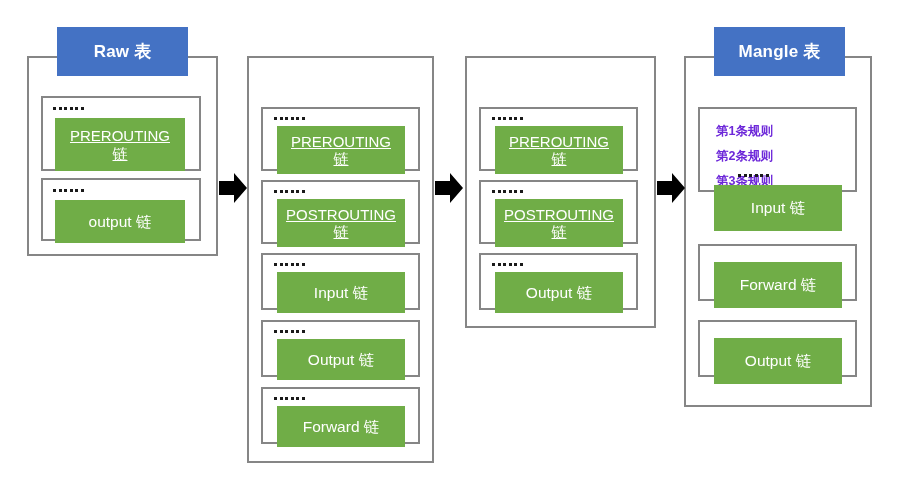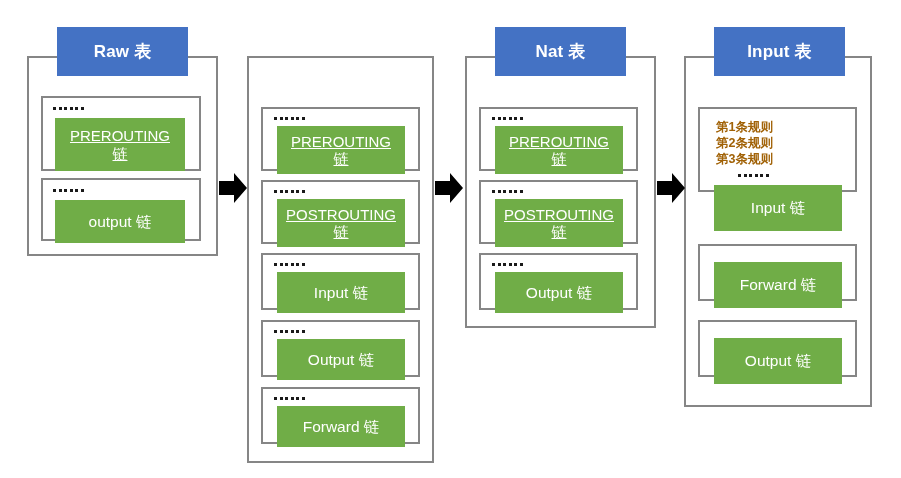--- a/index.html
+++ b/index.html
@@ -81,22 +81,22 @@
     height: 3px;
     background: #1a1a1a;
   }
 
   
   .rules {
     position: absolute;
     z-index: 3;
     font-size: 12.5px;
     font-weight: bold;
-    color: #a16207;
-    line-height: 16px;
+    color: #6d28d9;
+    line-height: 25px;
     white-space: pre-line;
   }
 
   
   .arrow {
     position: absolute;
     z-index: 7;
   }
 </style>
 </head>
@@ -216,23 +216,20 @@
   <div class="chain-box" style="left:277px; top:406px; width:128px; height:41px;">
     <span>Forward 链</span>
   </div>
 
   <svg class="arrow" style="left:434px; top:171px;" width="30" height="34" viewBox="0 0 30 34">
     <path d="M1,10 L16,10 L16,2 L29,17 L16,32 L16,24 L1,24 Z" fill="#000000"></path>
   </svg>
 
   <div class="group-frame" style="left:465px; top:56px; width:191px; height:272px;"></div>
 
-  <div class="table-header" style="left:495px; top:27px; width:131px; height:49px;">
-    <span>Nat 表</span>
-  </div>
 
   <div class="chain-card" style="left:479px; top:107px; width:159px; height:64px;"></div>
   <div class="dots" style="left:492px; top:117px;">
     <i></i>
       <i></i>
       <i></i>
       <i></i>
       <i></i>
       <i></i>
   </div>
@@ -272,21 +269,21 @@
     <span>Output 链</span>
   </div>
 
   <svg class="arrow" style="left:656px; top:171px;" width="30" height="34" viewBox="0 0 30 34">
     <path d="M1,10 L16,10 L16,2 L29,17 L16,32 L16,24 L1,24 Z" fill="#000000"></path>
   </svg>
 
   <div class="group-frame" style="left:684px; top:56px; width:188px; height:351px;"></div>
 
   <div class="table-header" style="left:714px; top:27px; width:131px; height:49px;">
-    <span>Input 表</span>
+    <span>Mangle 表</span>
   </div>
 
   <div class="chain-card" style="left:698px; top:107px; width:159px; height:85px;"></div>
   <div class="rules" style="left:716px; top:119px; width:130px;">第1条规则
 第2条规则
 第3条规则</div>
   <div class="dots" style="left:738px; top:174px;">
     <i></i>
       <i></i>
       <i></i>

